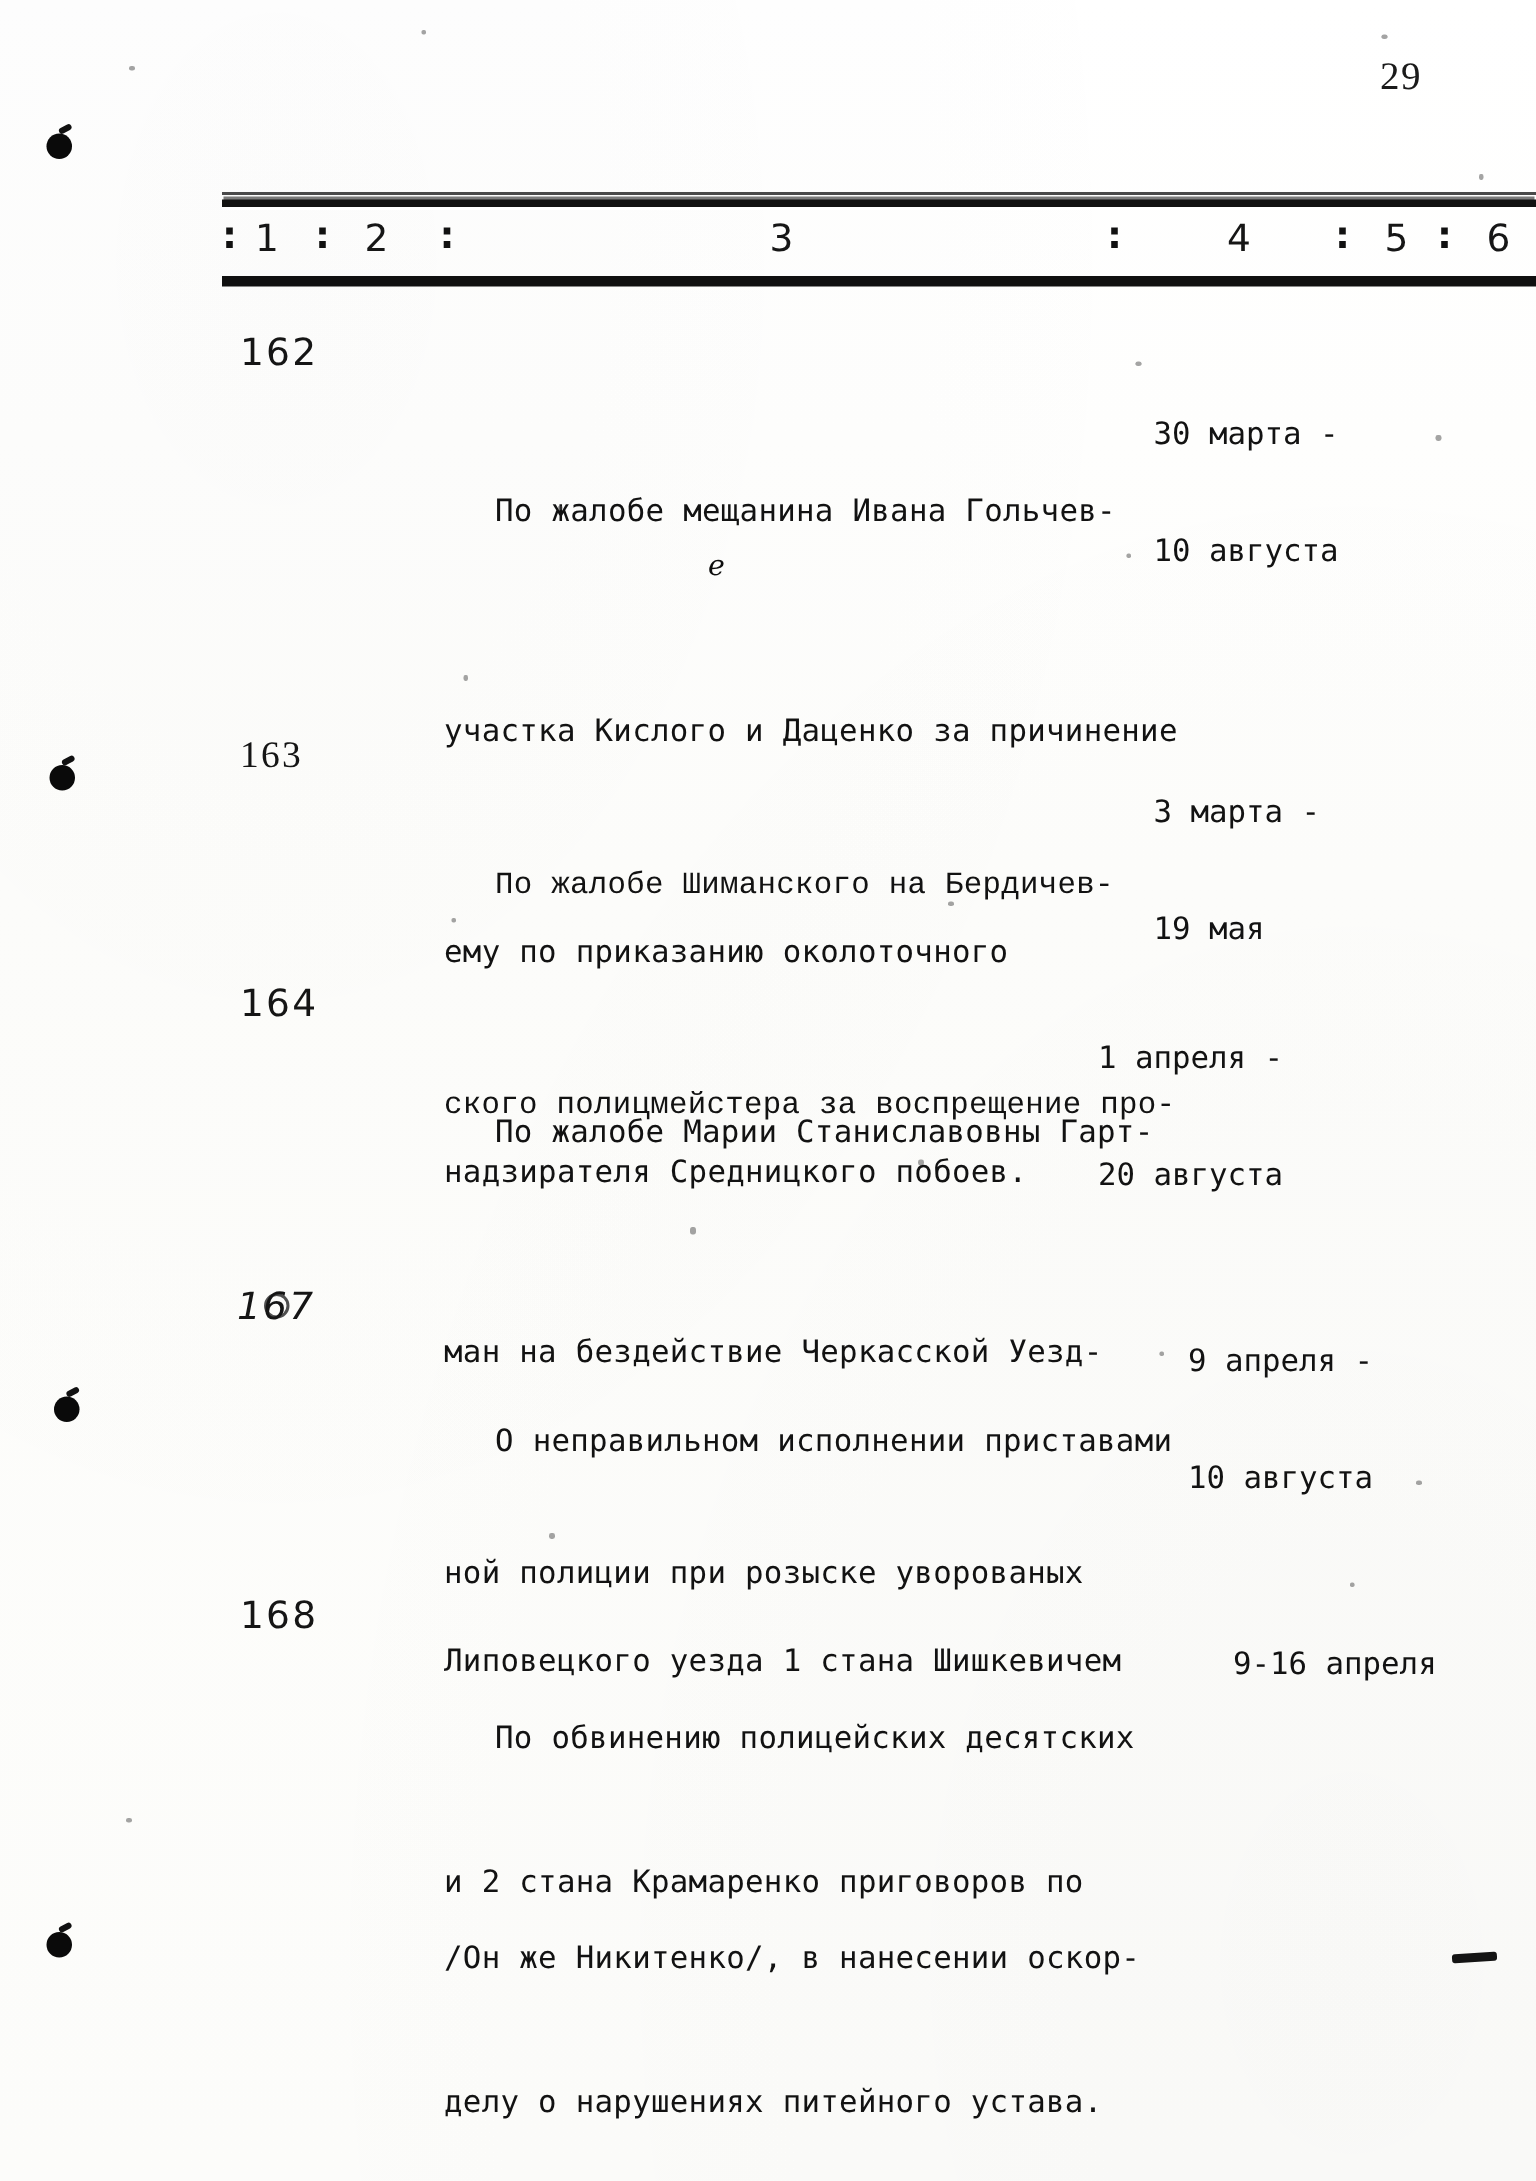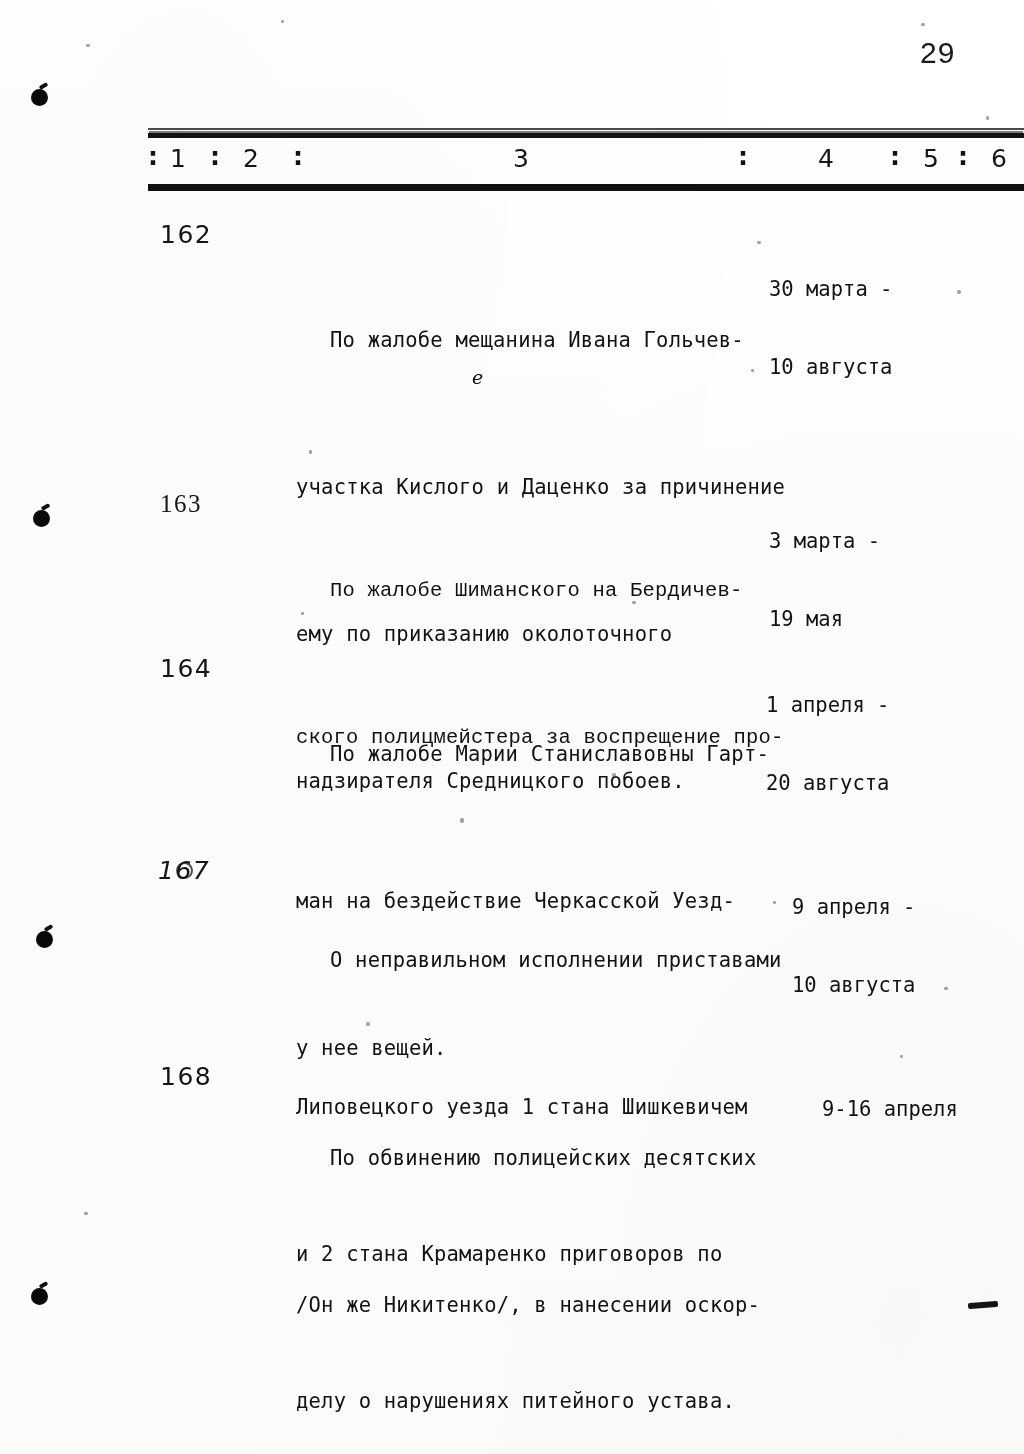--- a/index.html
+++ b/index.html
@@ -30,22 +30,22 @@
       radial-gradient(ellipse at 88% 90%, rgba(0,0,0,0.015), rgba(0,0,0,0) 60%),
       linear-gradient(180deg, #ffffff 0%, #fdfdfb 40%, #fcfcfa 100%);
     pointer-events: none;
   }
 
   
   .page-number {
     position: absolute;
     top: 36px;
     left: 920px;
-    font-family: Liberation Sans, sans-serif;
-    font-size: 30px;
+    font-family: Liberation Serif, serif;
+    font-size: 26px;
     letter-spacing: 1px;
     color: #1a1a1a;
   }
 
   
   .punch-mark {
     position: absolute;
     width: 17px;
     height: 17px;
     border-radius: 50%;
@@ -248,23 +248,23 @@
       <span class="dline">3 марта -</span>
       <span class="dline">19 мая</span>
     </div>
   </div>
 
   <div class="entry" style="top:632px;">
     <div class="entry-number" style="left:160px; top:22px;">164</div>
     <div class="entry-body" style="top:0px; width:495px;">
       <span class="line indent">По жалобе Марии Станиславовны Гарт-</span>
       <span class="line">ман на бездействие Черкасской Уезд-</span>
-      <span class="line">у нее вещей.</span>
-    </div>
-    <div class="entry-dates" style="left:766px; top:8px;">
+      <span class="line">ной полиции при розыске уворованых</span>
+    </div>
+    <div class="entry-dates" style="left:732px; top:8px;">
       <span class="dline">1 апреля -</span>
       <span class="dline">20 августа</span>
     </div>
   </div>
 
   <div class="entry" style="top:838px;">
     <div class="entry-number" style="left:158px; top:18px;font-style:italic;"><span><span>1</span><span class="struck">6</span><span>7</span></span></div>
     <div class="entry-body" style="left:296px; top:0px; width:510px;">
       <span class="line indent">О неправильном исполнении приставами</span>
       <span class="line">Липовецкого уезда 1 стана Шишкевичем</span>

